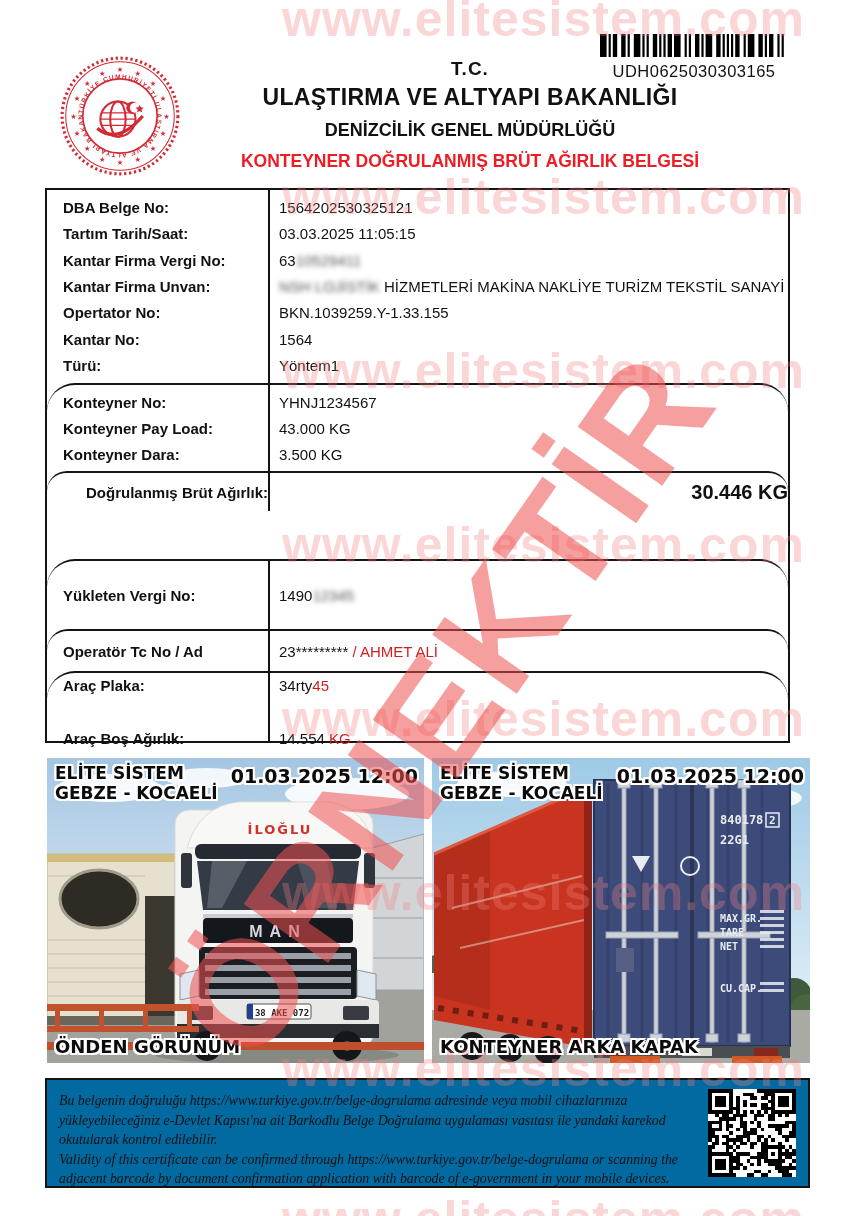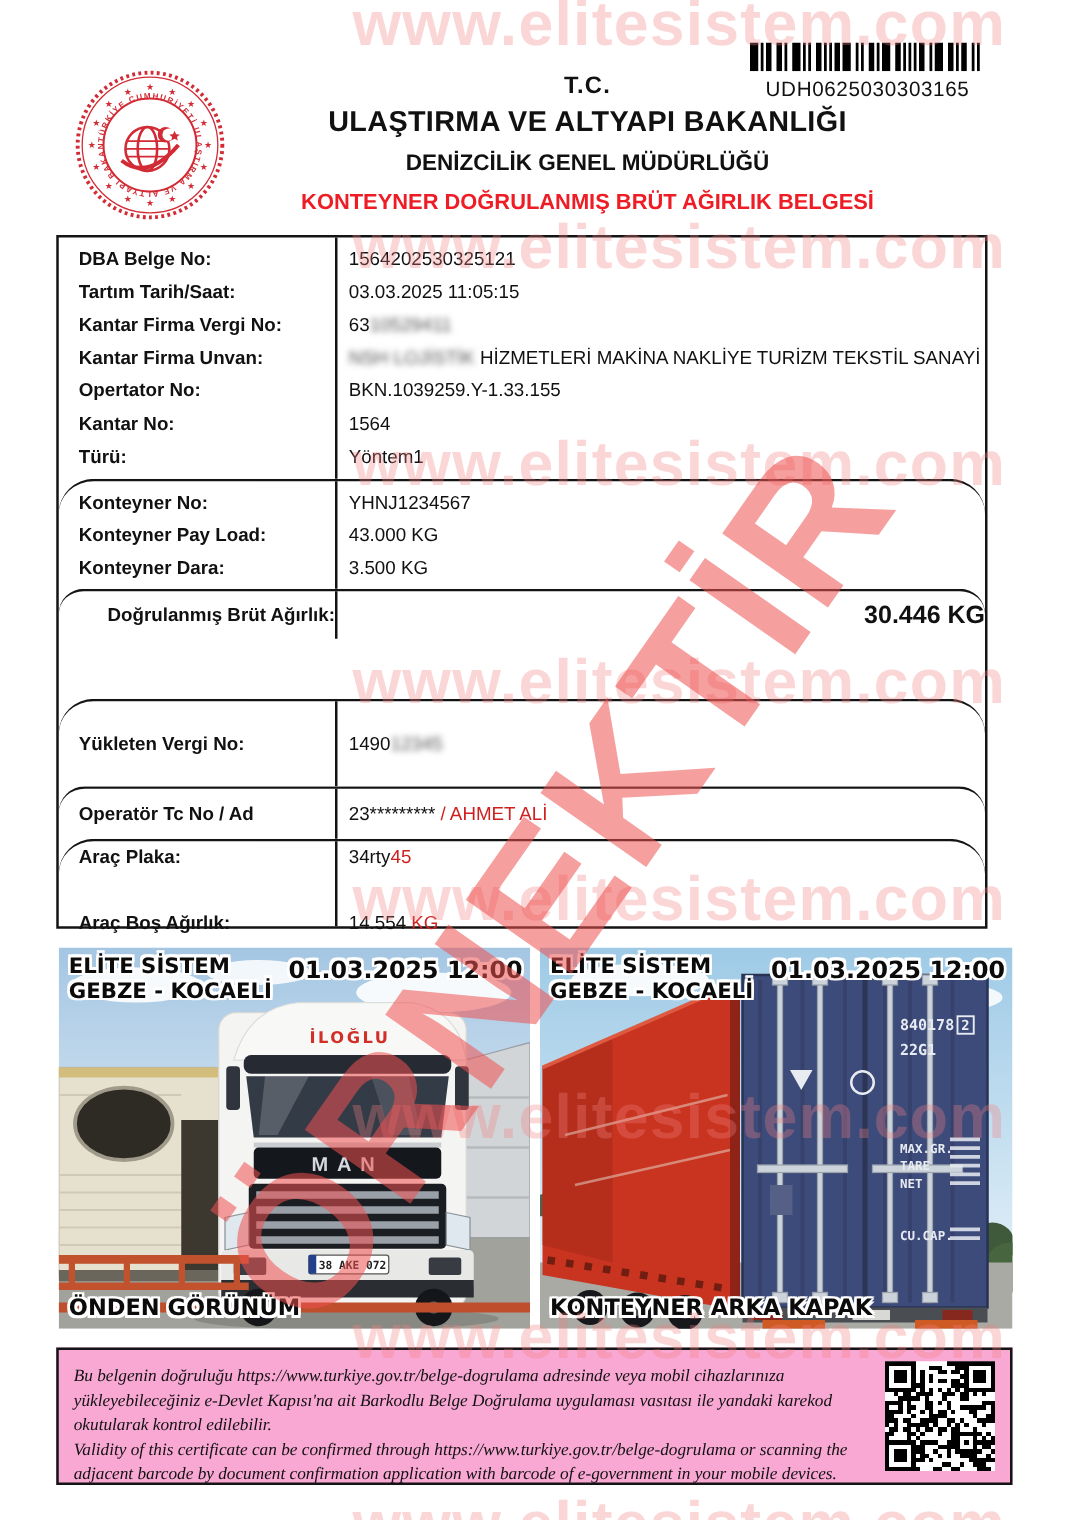--- a/index.html
+++ b/index.html
@@ -39,21 +39,21 @@
   .stamp{position:absolute;font-family:"DejaVu Sans",sans-serif;font-weight:bold;color:#0b0b0b;
          text-shadow:-2px -2px 0 #fff,2px -2px 0 #fff,-2px 2px 0 #fff,2px 2px 0 #fff,
                      0 -2px 0 #fff,0 2px 0 #fff,-2px 0 0 #fff,2px 0 0 #fff;
          white-space:nowrap;}
   .stamp-id{top:5px;left:8px;font-size:17px;line-height:1.18;}
   .stamp-date{top:7px;right:6px;font-size:19px;}
   .stamp-cap{bottom:6px;left:8px;font-size:18px;}
 
   
   .footer-box{position:absolute;left:45px;top:1078px;width:765px;height:110px;
-              border:2px solid #141414;box-sizing:border-box;display:flex;background:#f9a8d4;}
+              border:2px solid #141414;box-sizing:border-box;display:flex;background:#0369a1;}
   .footer-text{flex:1;padding:11px 6px 6px 12px;font-family:"Liberation Serif",serif;
                font-style:italic;font-size:13.8px;line-height:1.42;color:#111;}
   .footer-qr{width:112px;display:flex;align-items:center;justify-content:center;}
 
   
   .wm-row{position:absolute;left:282px;font-size:50px;font-weight:bold;letter-spacing:1px;
           color:rgba(244,128,128,0.32);white-space:nowrap;z-index:20;pointer-events:none;}
   .wm-diag{position:absolute;left:-30px;top:620px;width:950px;text-align:center;font-size:150px;
            font-weight:bold;letter-spacing:4px;color:rgba(238,80,80,0.55);transform:rotate(-55deg);
            z-index:21;pointer-events:none;white-space:nowrap;}

